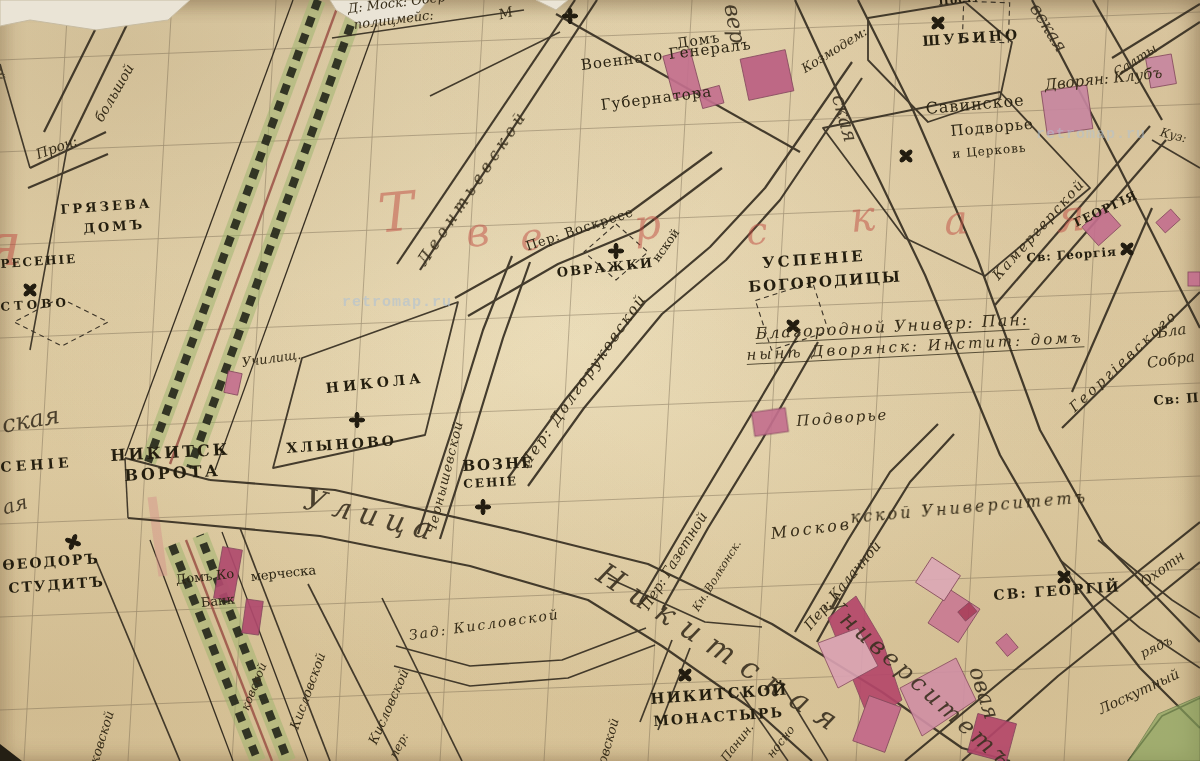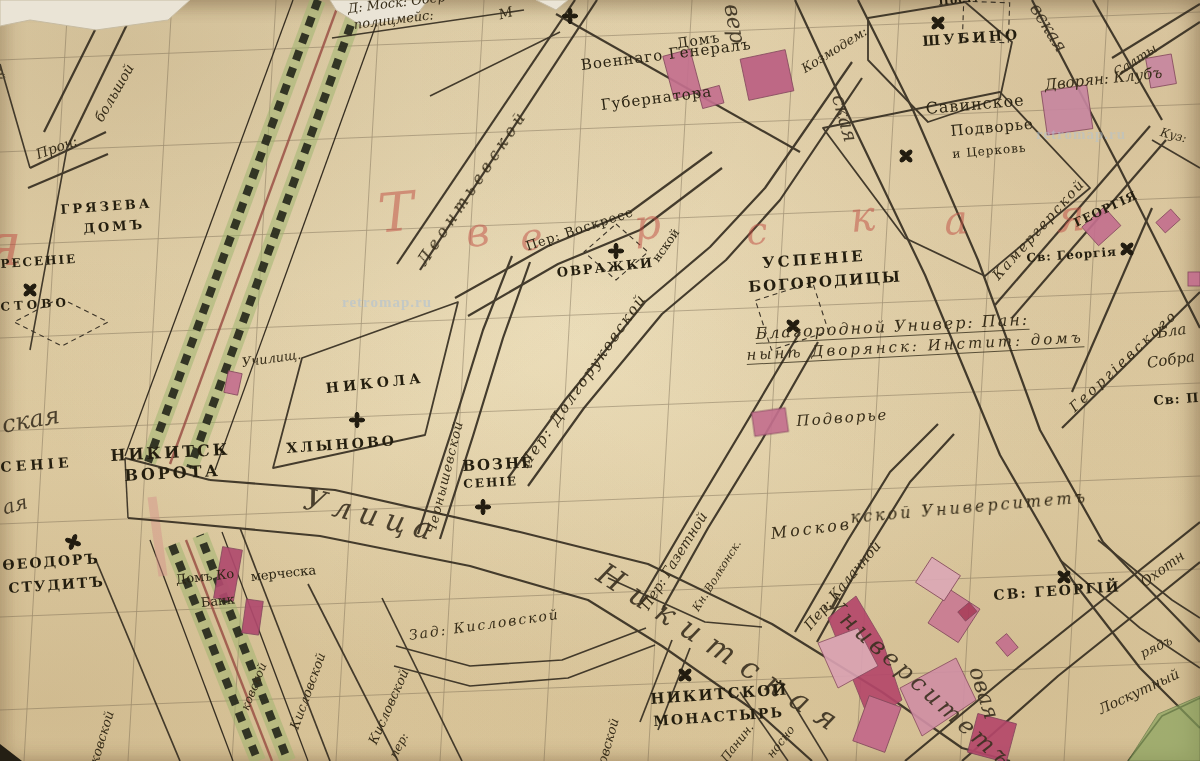--- a/index.html
+++ b/index.html
@@ -16,21 +16,21 @@
          font-family:"DejaVu Serif", "Liberation Serif", serif;}
   svg.net{position:absolute;left:0;top:0;z-index:1;pointer-events:none;}
   .lb{position:absolute;white-space:nowrap;transform-origin:0 0;z-index:3;color:#2b2413;line-height:1;}
   .ob{transform-origin:0 100%;}
   .cur{font-style:italic;color:#372d19;}
   .mix{color:#2b2413;}
   .caps{color:#241e0f;font-weight:bold;}
   .big{font-style:italic;color:#3a3020;opacity:.9;}
   .u{border-bottom:1px solid rgba(43,36,19,.75);padding-bottom:1px;}
   .red-letter{position:absolute;z-index:2;font-style:italic;color:rgba(191,75,66,.5);line-height:1;}
-  .wm{position:absolute;z-index:5;font-family:Liberation Serif, serif;font-weight:bold;
+  .wm{position:absolute;z-index:5;font-family:Liberation Mono, monospace;font-weight:bold;
       font-size:15px;letter-spacing:1px;color:rgba(176,193,211,.62);}
 </style>
 </head>
 <body>
 
 <div id="stage">
 
 <svg class="net" width="1200" height="761" viewBox="0 0 1200 761">
   <defs>
     <g id="cross" fill="#221c10" stroke="#221c10">

